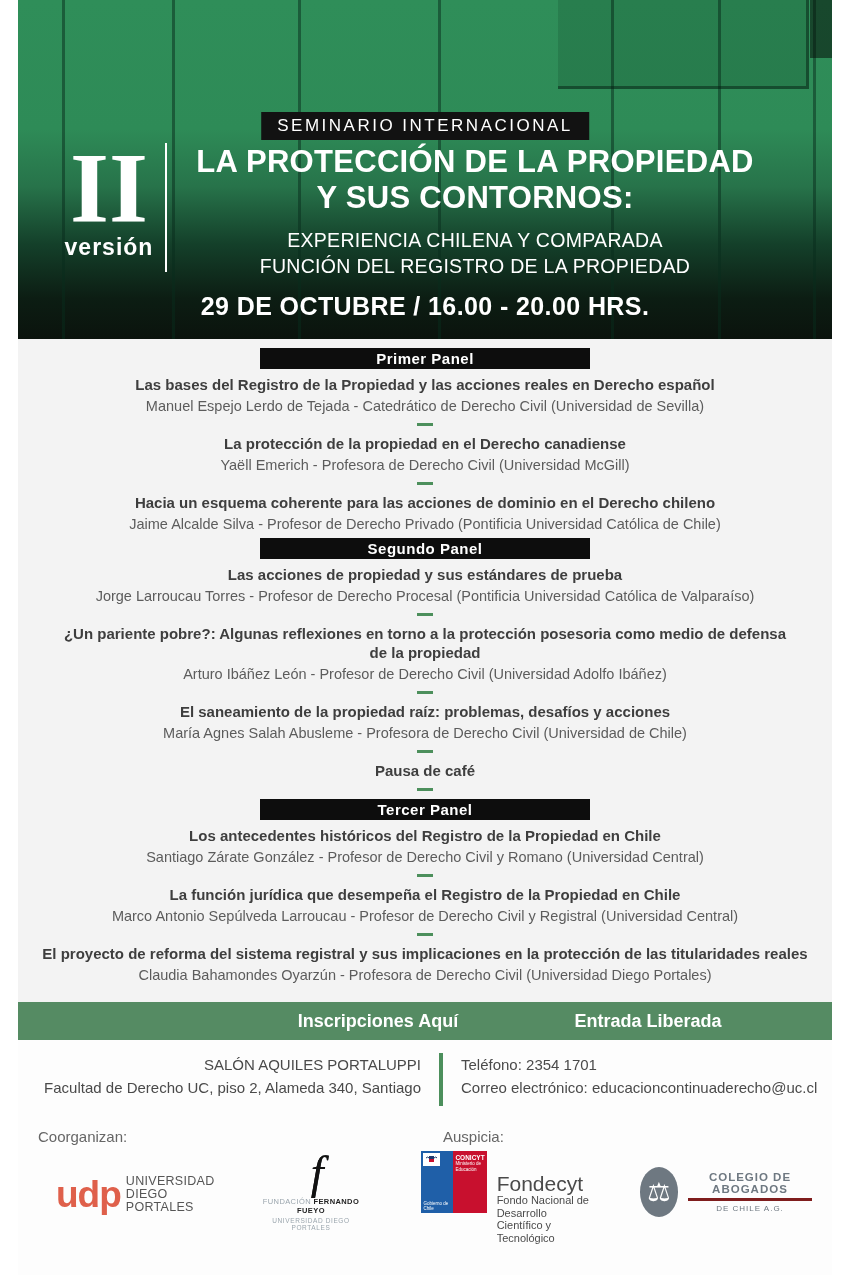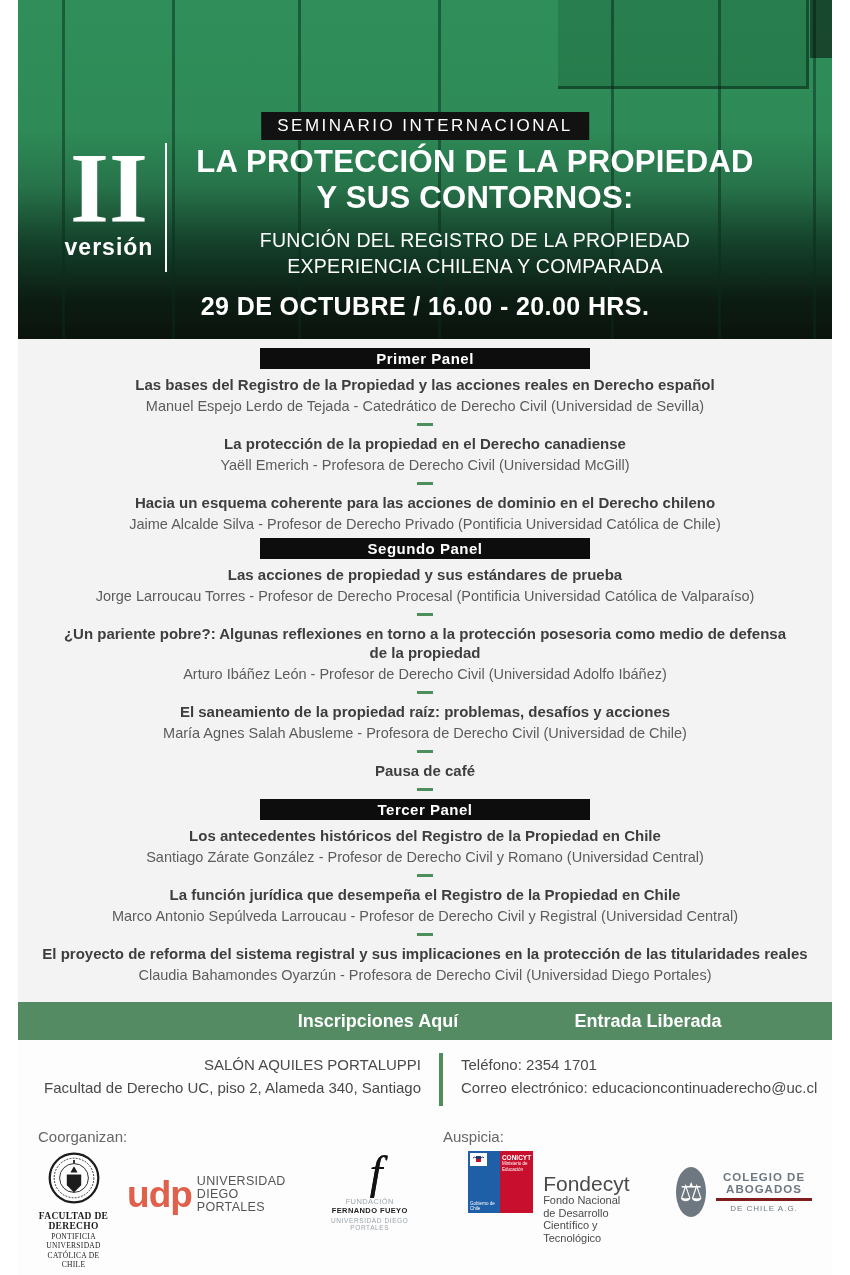--- a/index.html
+++ b/index.html
@@ -115,22 +115,22 @@
     <div class="version-block">
       <div class="version-numeral">II</div>
       <div class="version-label">versión</div>
     </div>
     <div class="hero-vline"></div>
 
     <div class="title-block">
       <div class="title-line">LA PROTECCIÓN DE LA PROPIEDAD</div>
       <div class="title-line">Y SUS CONTORNOS:</div>
       <div class="subtitle">
+        <div>EXPERIENCIA CHILENA Y COMPARADA</div>
         <div>FUNCIÓN DEL REGISTRO DE LA PROPIEDAD</div>
-        <div>EXPERIENCIA CHILENA Y COMPARADA</div>
       </div>
     </div>
 
     <div class="event-date">29 DE OCTUBRE / 16.00 - 20.00 HRS.</div>
   </header>
 
   <section class="program">
 
     <div class="panel-bar">Primer Panel</div>
     <div class="talk">
@@ -202,36 +202,20 @@
   </section>
 
   <section class="logos">
     <div class="logo-labels">
       <span class="lab1">Coorganizan:</span>
       <span class="lab2">Auspicia:</span>
     </div>
 
     <div class="logo-row">
 
-      <div class="puc">
-        <span>
-          <svg width="54" height="54" viewBox="0 0 60 60">
-            <circle cx="30" cy="30" r="27" fill="none" stroke="#1c1c1c" stroke-width="2.5"></circle>
-            <circle cx="30" cy="30" r="22" fill="none" stroke="#1c1c1c" stroke-width="1" stroke-dasharray="2,1.5"></circle>
-            <circle cx="30" cy="30" r="16" fill="none" stroke="#1c1c1c" stroke-width="1"></circle>
-            <path d="M30 17 l4 7 h-8 z M22 26 h16 v12 q-8 8 -8 8 q-8 -8 -8 -8 z" fill="#1c1c1c"></path>
-            <line x1="30" y1="10" x2="30" y2="14" stroke="#1c1c1c" stroke-width="2"></line>
-          </svg>
-        </span>
-        <div class="puc-lines">
-          <div class="puc-l1">FACULTAD DE DERECHO</div>
-          <div class="puc-l2">PONTIFICIA UNIVERSIDAD</div>
-          <div class="puc-l3">CATÓLICA DE CHILE</div>
-        </div>
-      </div>
 
       <div class="udp">
         <span class="udp-mark">udp</span>
         <span class="udp-text">
           <div>UNIVERSIDAD</div>
           <div>DIEGO PORTALES</div>
         </span>
       </div>
 
       <div class="fff">

